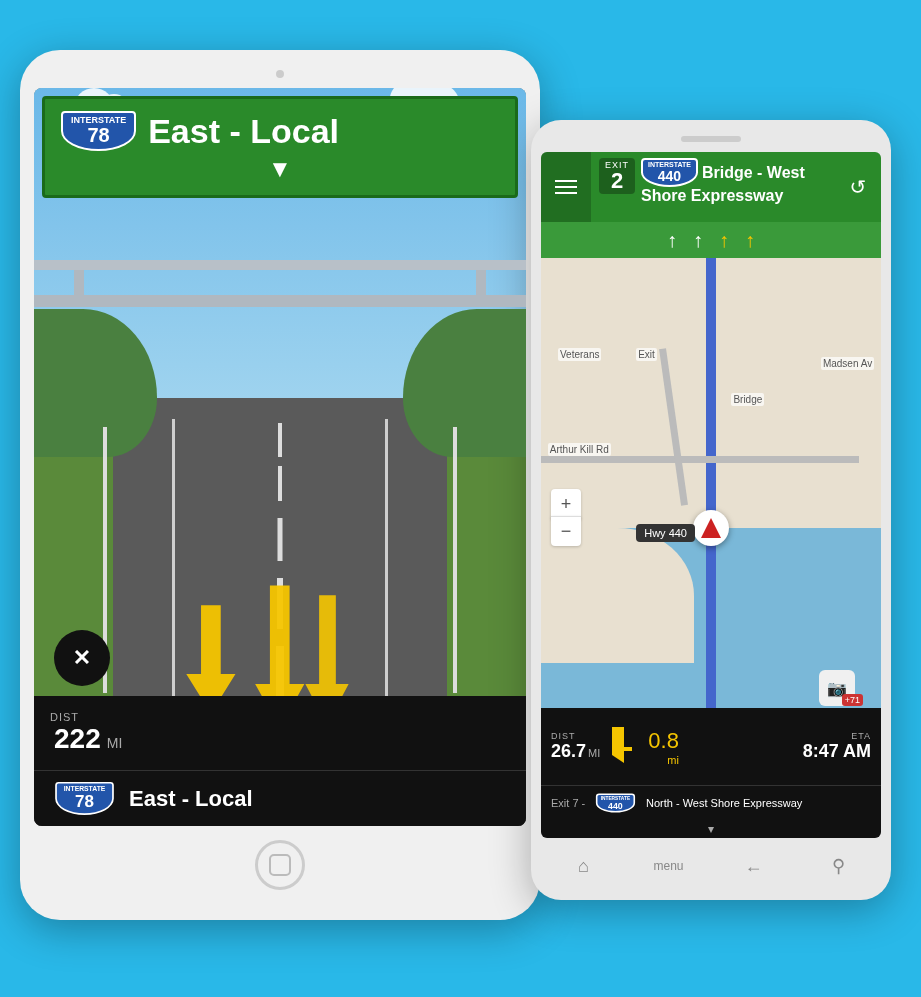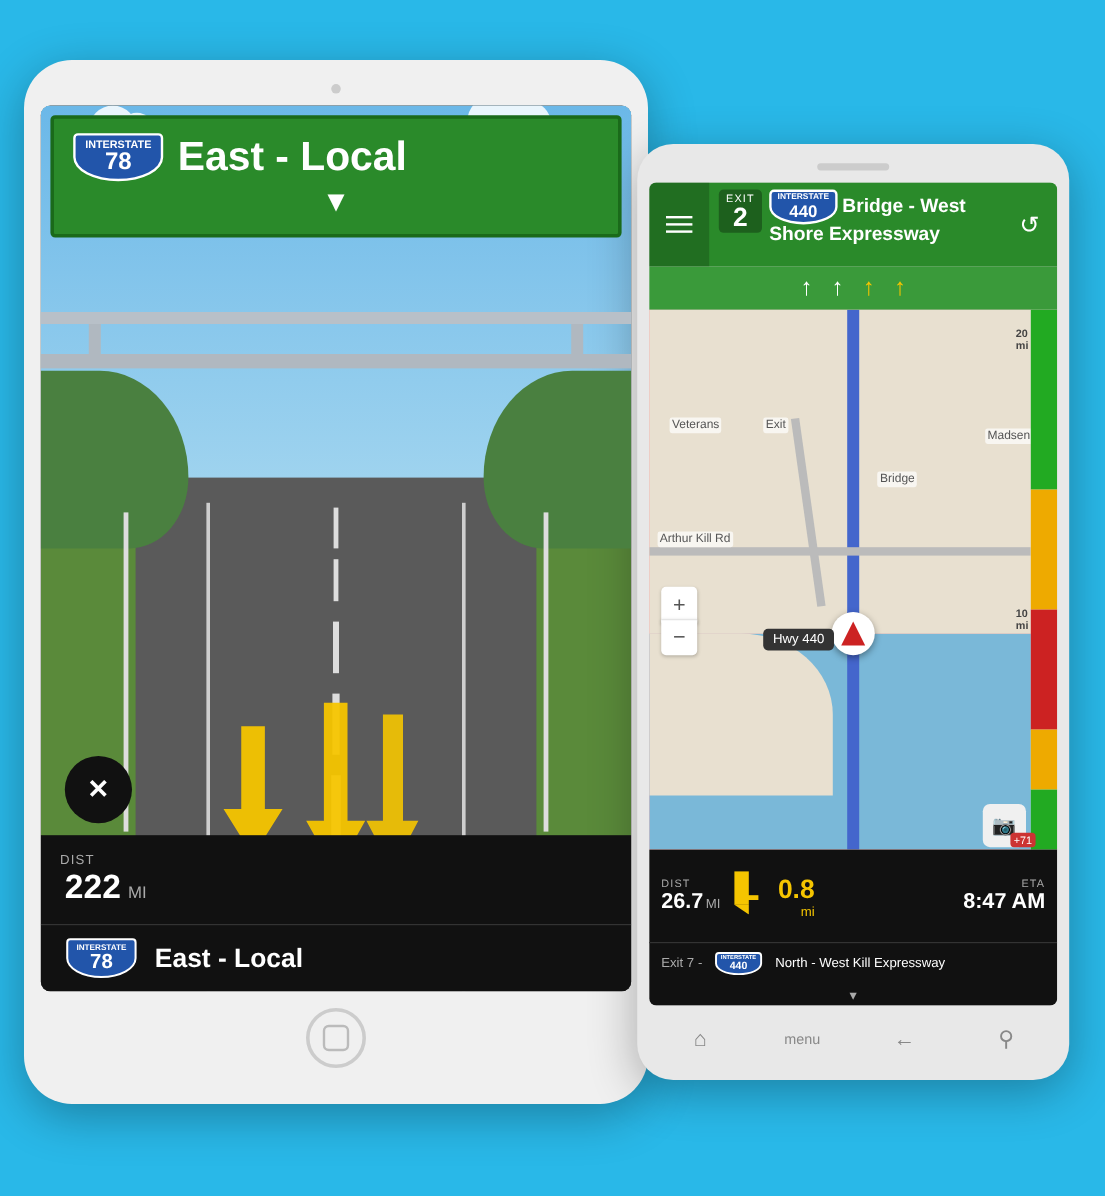--- a/index.html
+++ b/index.html
@@ -339,21 +339,21 @@
     .lane-arrow {
       font-size: 20px;
       color: #f5c500;
     }
     .lane-arrow.white { color: white; }
 
     
     .map-area {
       position: absolute;
       top: 106px; left: 0; right: 0; bottom: 130px;
-      background: #fca5a5;
+      background: #ffffff;
       overflow: hidden;
     }
 
     
     .map-label {
       position: absolute;
       font-size: 10px;
       color: #555;
       background: rgba(255,255,255,0.7);
       padding: 1px 2px;
@@ -518,21 +518,21 @@
       font-weight: bold;
     }
     .phone-next-dist {
       display: flex;
       flex-direction: column;
       align-items: flex-end;
     }
     .phone-next-val {
       color: #f5c500;
       font-size: 22px;
-      font-weight: bold;
+      font-weight: normal;
     }
     .phone-next-unit {
       color: #f5c500;
       font-size: 11px;
     }
     .phone-eta-col {
       margin-left: auto;
       display: flex;
       flex-direction: column;
       align-items: flex-end;
@@ -723,29 +723,20 @@
       </div>
 
       <div class="zoom-btn-plus">
         <span>+</span>
       </div>
       <div class="zoom-btn-minus">
         <span>−</span>
       </div>
     </div>
 
-    <div class="traffic-bar">
-      <div style="position:absolute;top:15px;right:24px;color:#444;font-size:9px;font-weight:bold;">20 mi</div>
-      <div style="position:absolute;top:55%;right:24px;color:#444;font-size:9px;font-weight:bold;">10 mi</div>
-      <div class="traffic-segment traffic-green" style="flex:3;"></div>
-      <div class="traffic-segment traffic-yellow" style="flex:2;"></div>
-      <div class="traffic-segment traffic-red" style="flex:2;"></div>
-      <div class="traffic-segment traffic-yellow" style="flex:1;"></div>
-      <div class="traffic-segment traffic-green" style="flex:1;"></div>
-    </div>
 
     <div class="camera-btn">
       <span>📷</span>
     </div>
     <div class="notification-badge">+71</div>
 
     <div class="phone-header">
       <div class="phone-menu-btn">
         <div class="hamburger">
           <span></span>
@@ -808,21 +799,21 @@
           <span class="phone-eta-label">ETA</span>
           <span class="phone-eta-val">8:47 AM</span>
         </div>
       </div>
       <div class="phone-route-row">
         <span class="phone-route-label">Exit 7 -</span>
         <div class="interstate-shield" style="font-size:8px;padding:1px 4px;transform:scale(0.8);">
           <span style="font-size:6px;color:white;">INTERSTATE</span>
           <span style="font-size:11px;font-weight:bold;color:white;">440</span>
         </div>
-        <span class="phone-route-desc">North - West Kill Expressway</span>
+        <span class="phone-route-desc">North - West Shore Expressway</span>
       </div>
       <div class="expand-arrow">
         <span>▾</span>
       </div>
     </div>
 
   </div>
 
   <div class="phone-nav-bar">
     <div class="phone-nav-btn">

